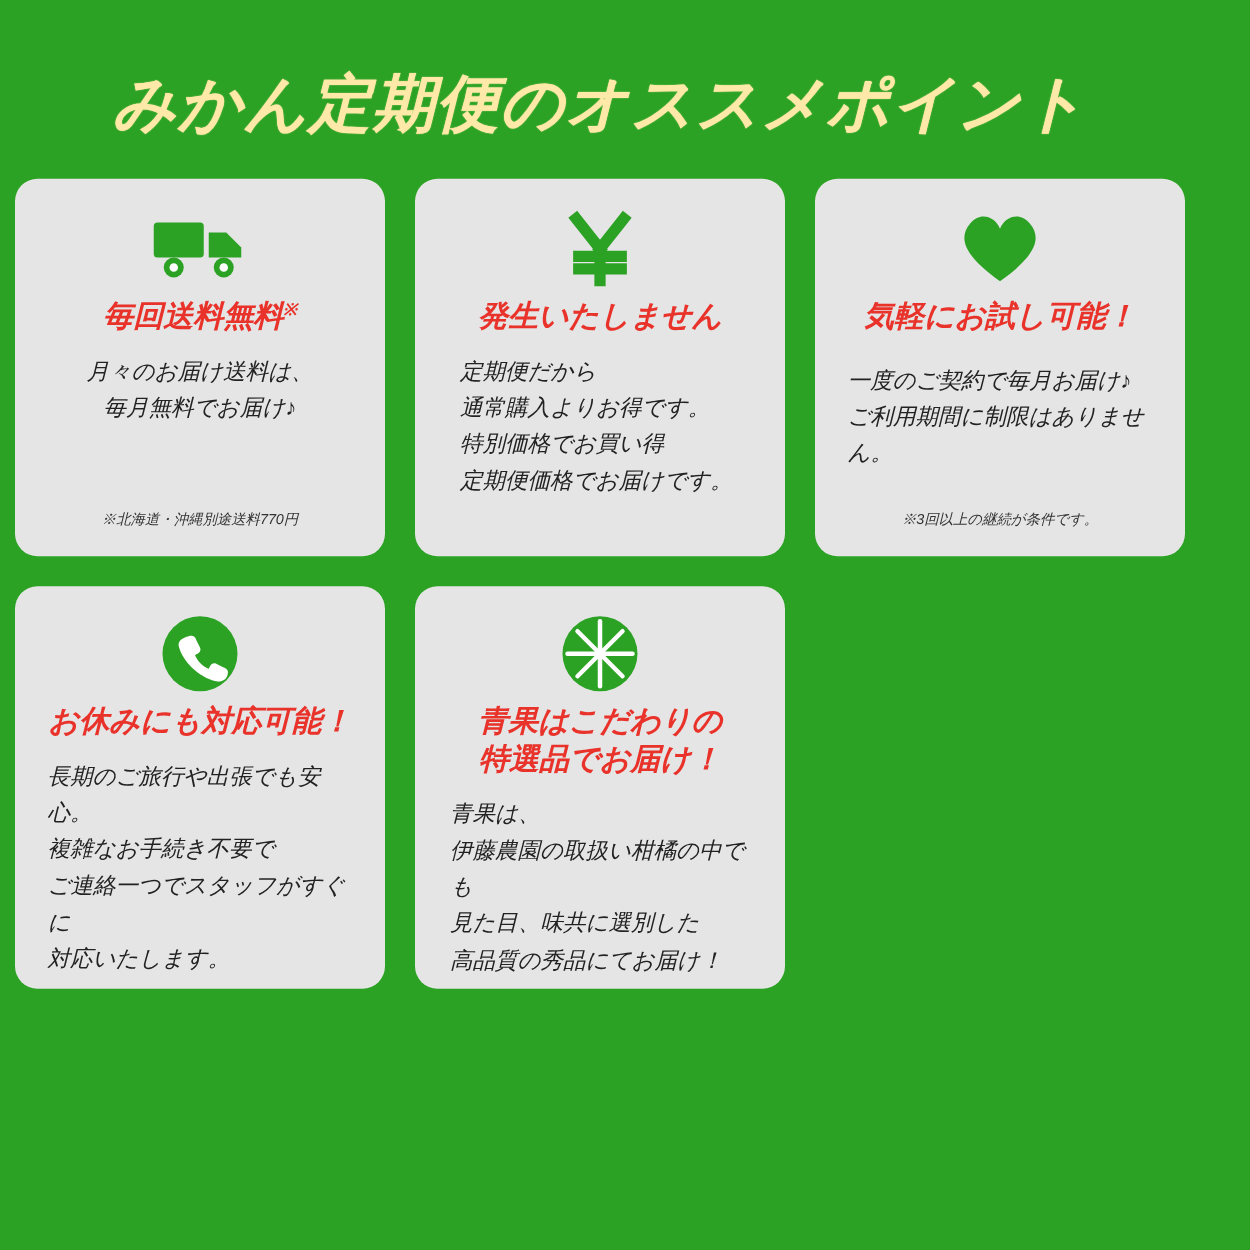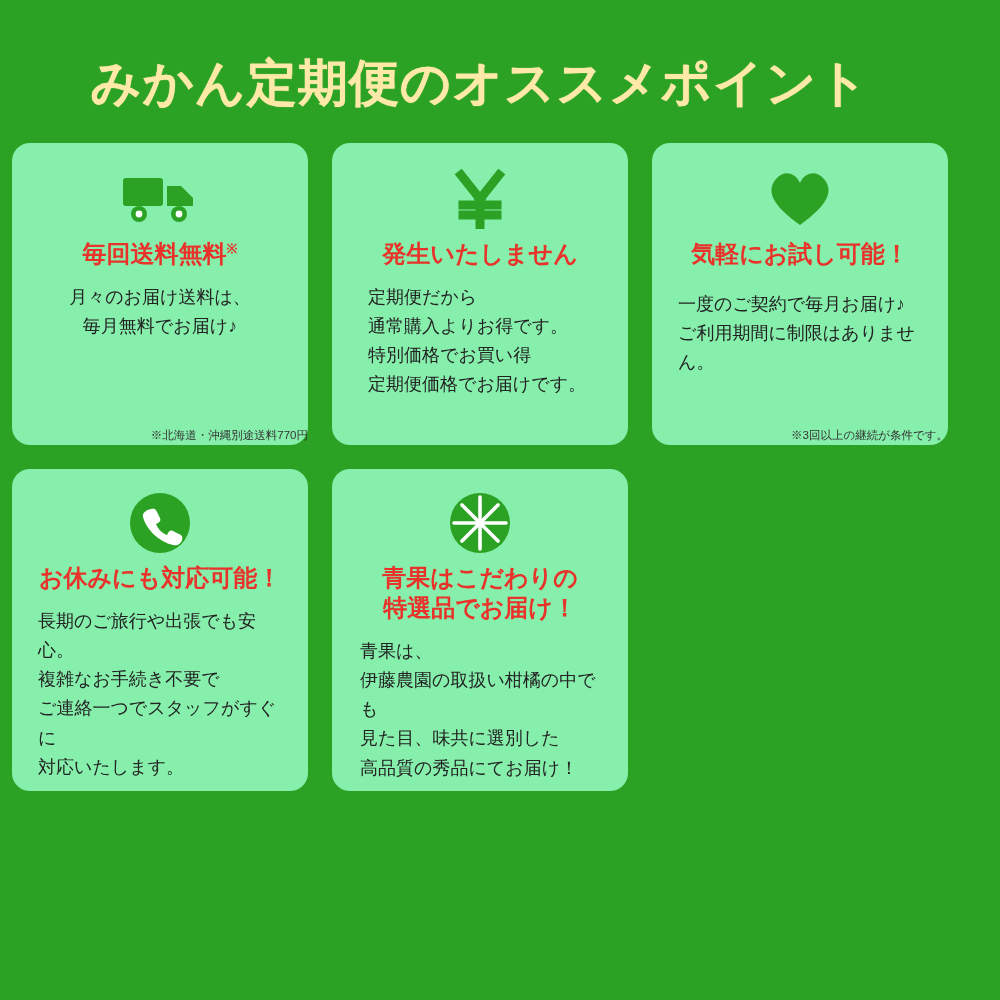--- a/index.html
+++ b/index.html
@@ -11,20 +11,21 @@
     height: 1000px;
     background: #2ba224;
     font-family: "Liberation Sans", sans-serif;
     overflow: hidden;
   }
   .page {
     position: relative;
     width: 960px;
     height: 1000px;
     box-sizing: border-box;
+    font-style: italic;
   }
   .headline {
     text-align: center;
     color: #ffe9a8;
     font-size: 50px;
     font-weight: bold;
     letter-spacing: 1px;
     padding-top: 56px;
     line-height: 1.1;
     text-shadow: 0 0 1px #ffe9a8;
@@ -32,21 +33,21 @@
   .grid {
     margin: 32px auto 0 auto;
     width: 936px;
     display: grid;
     grid-template-columns: repeat(3, 296px);
     grid-template-rows: 302px 322px;
     column-gap: 24px;
     row-gap: 24px;
   }
   .card {
-    background: #86efac;
+    background: #e5e5e5;
     border-radius: 18px;
     box-sizing: border-box;
     padding: 22px 18px 12px 18px;
     position: relative;
     display: flex;
     flex-direction: column;
     align-items: center;
   }
   .icon {
     height: 66px;
@@ -76,24 +77,24 @@
     font-size: 18px;
     line-height: 1.62;
     white-space: pre-line;
     width: 100%;
     text-align: left;
     padding-left: 6px;
     box-sizing: border-box;
   }
   .note {
     position: absolute;
-    bottom: 2px;
+    bottom: 22px;
     left: 0;
     width: 100%;
-    text-align: right;
+    text-align: center;
     font-size: 11.5px;
     color: #333333;
   }
   .note.small {
     font-size: 10.5px;
   }
   
   #card-0 .card-body { text-align: center; padding-left: 0; }
   #card-1 .card-body { padding-left: 18px; }
   #card-2 .card-body { font-size: 15.5px; padding-left: 4px; }

